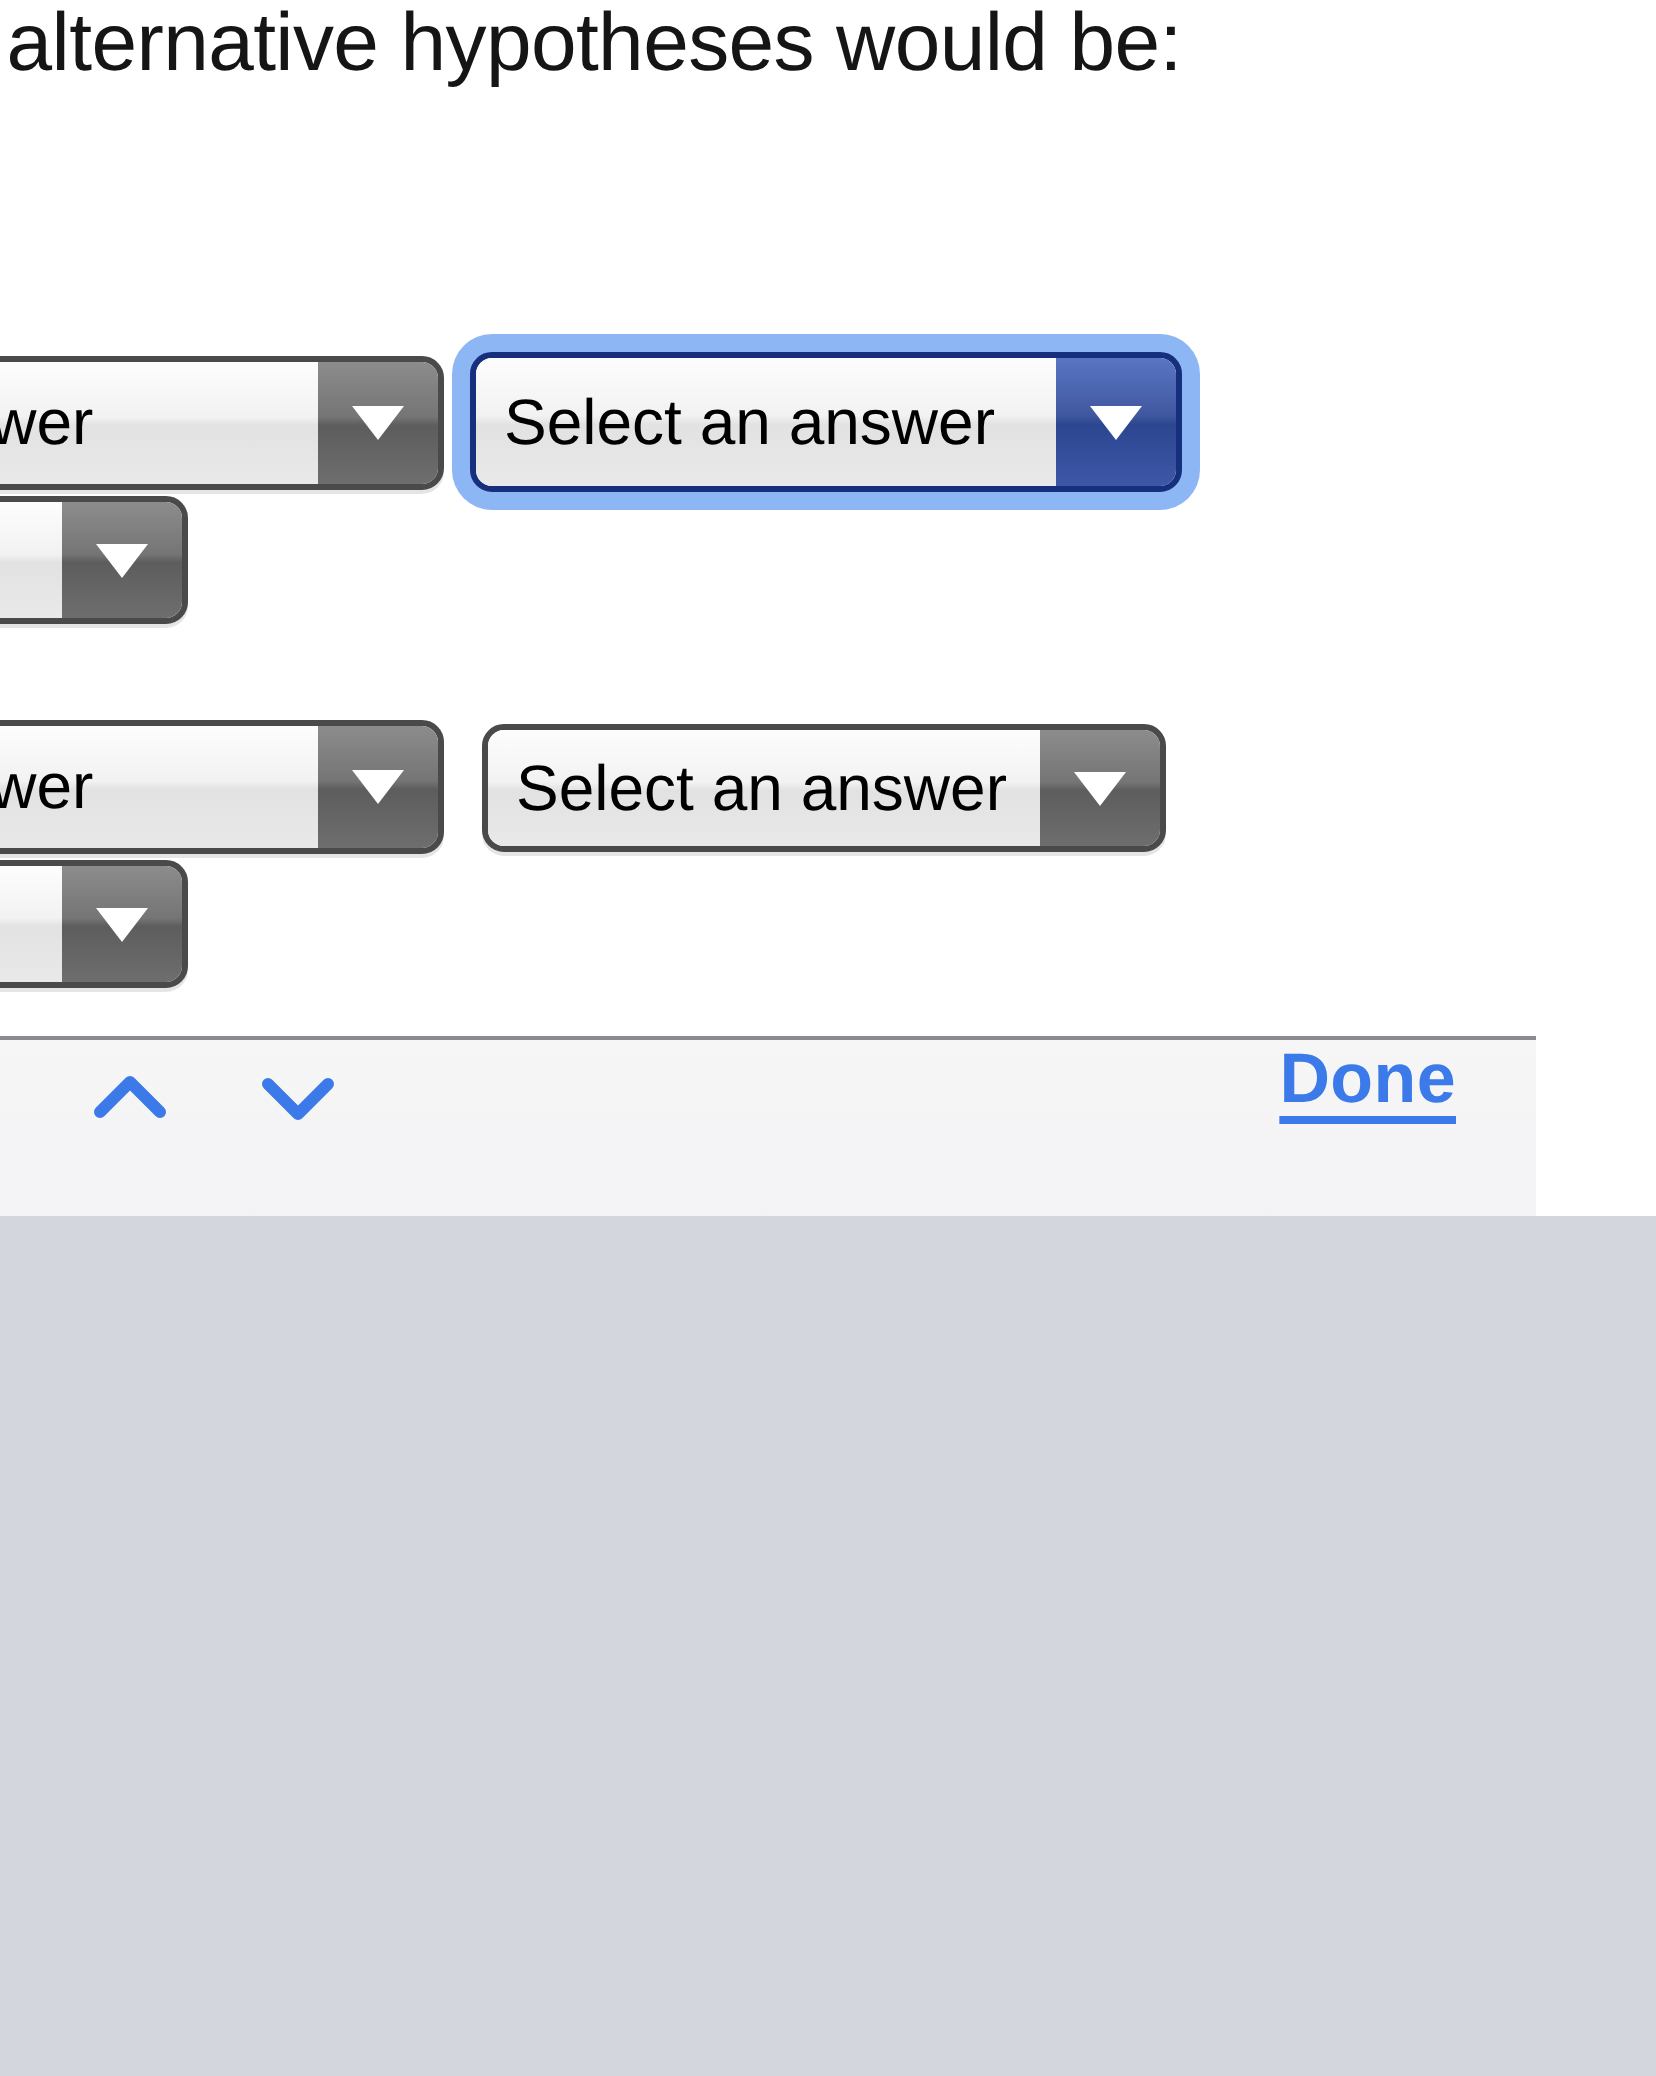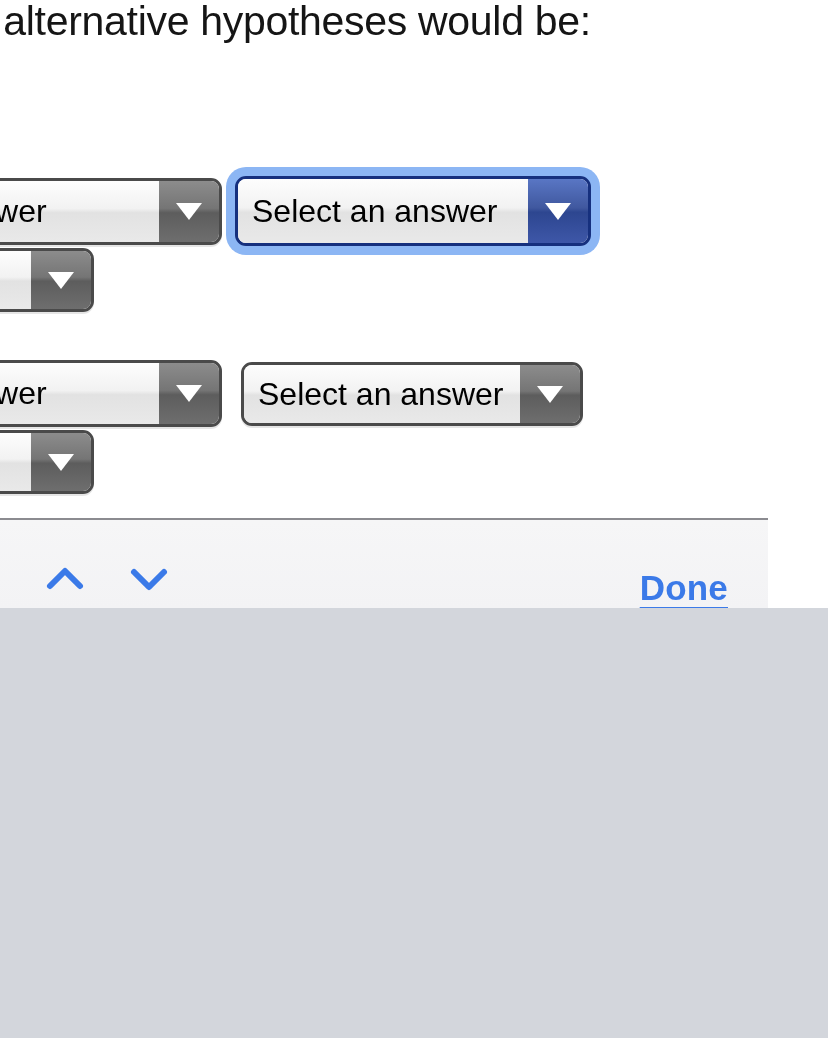--- a/index.html
+++ b/index.html
@@ -81,21 +81,21 @@
 
   #sel-left-3  { left:-118px; top:360px; width:340px; height:67px; }
   #sel-left-4  { left:-118px; top:430px; width:212px; height:64px; }
   #sel-right-2 { left:241px;  top:362px; width:342px; height:64px; }
 
   
   #toolbar {
     position:absolute; left:0; top:518px; width:768px; height:90px;
     background:linear-gradient(to bottom,#f6f6f7 0%,#f3f3f5 100%);
     border-top:2px solid #8b8b90;
-    display:flex; align-items:flex-end;
+    display:flex; align-items:flex-start;
   }
   #toolbar .navgroup { display:flex; align-items:center; gap:26px; margin-left:36px; }
   .chev { width:58px; height:58px; display:block; }
   .chev path { fill:none; stroke:#3b7ae8; stroke-width:6; stroke-linecap:round; stroke-linejoin:round; }
   #done-button {
     margin-left:auto; margin-right:40px;
     font-size:35px; font-weight:bold; color:#3b7ae8;
     text-decoration:underline;
     text-underline-offset:7px;
     text-decoration-thickness:4px;

